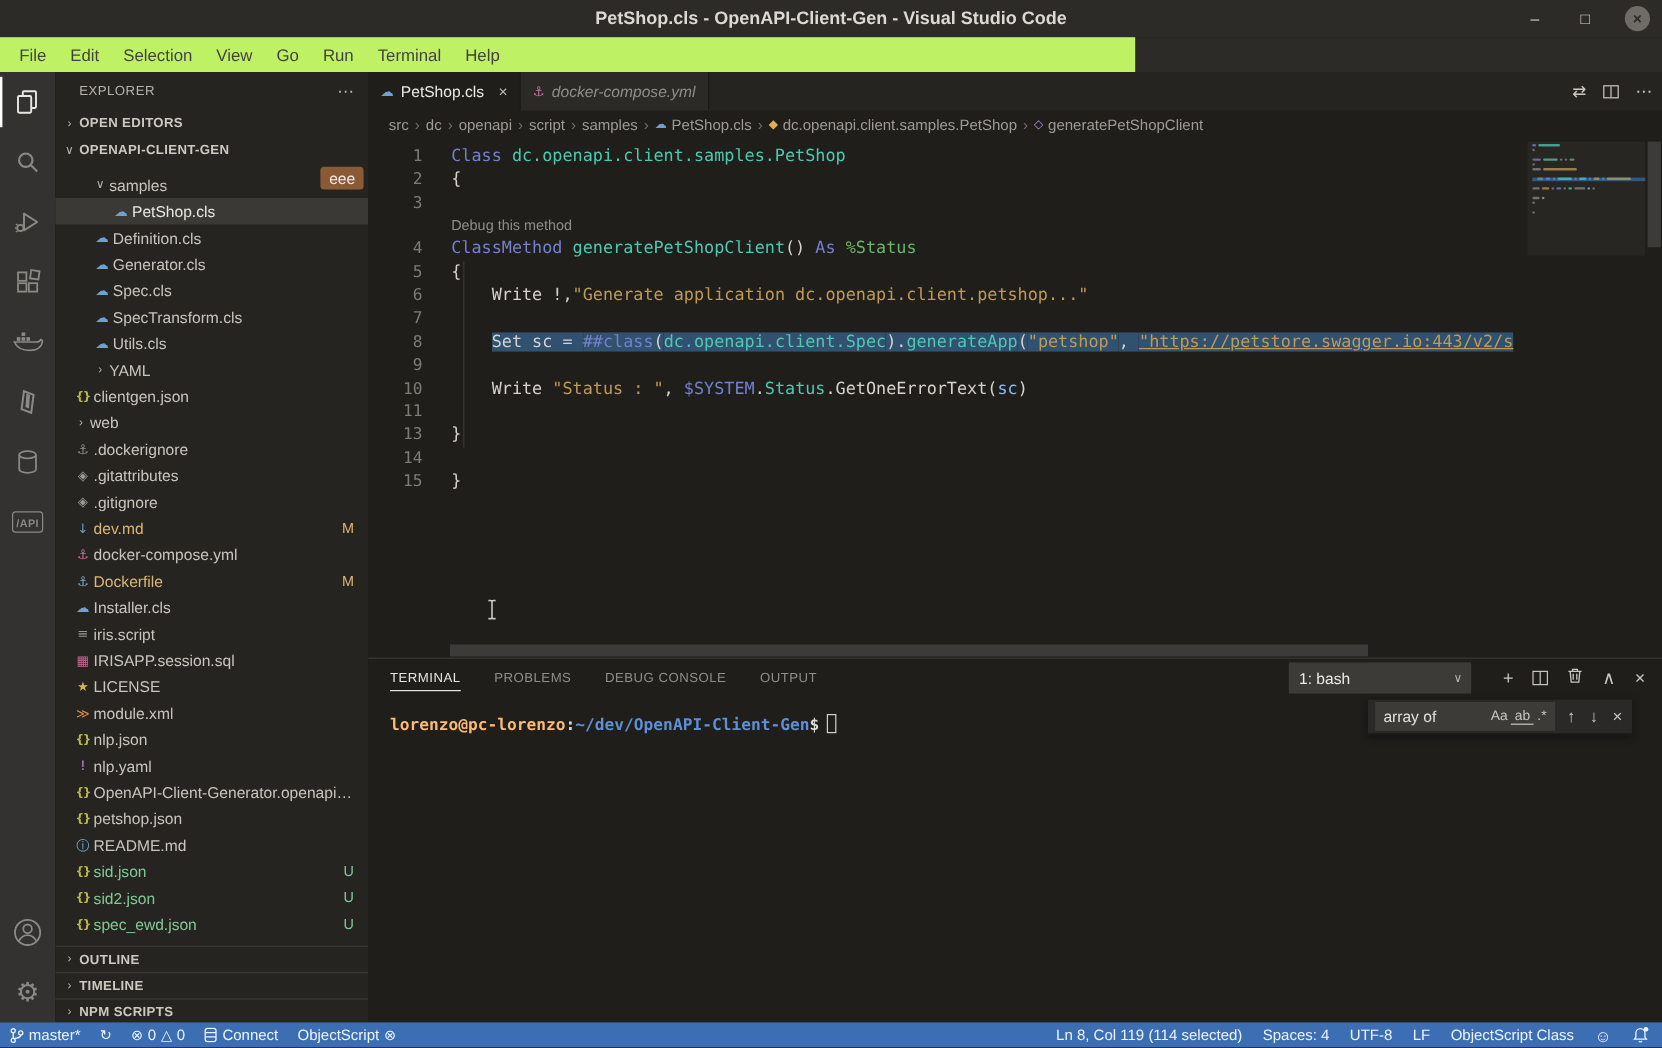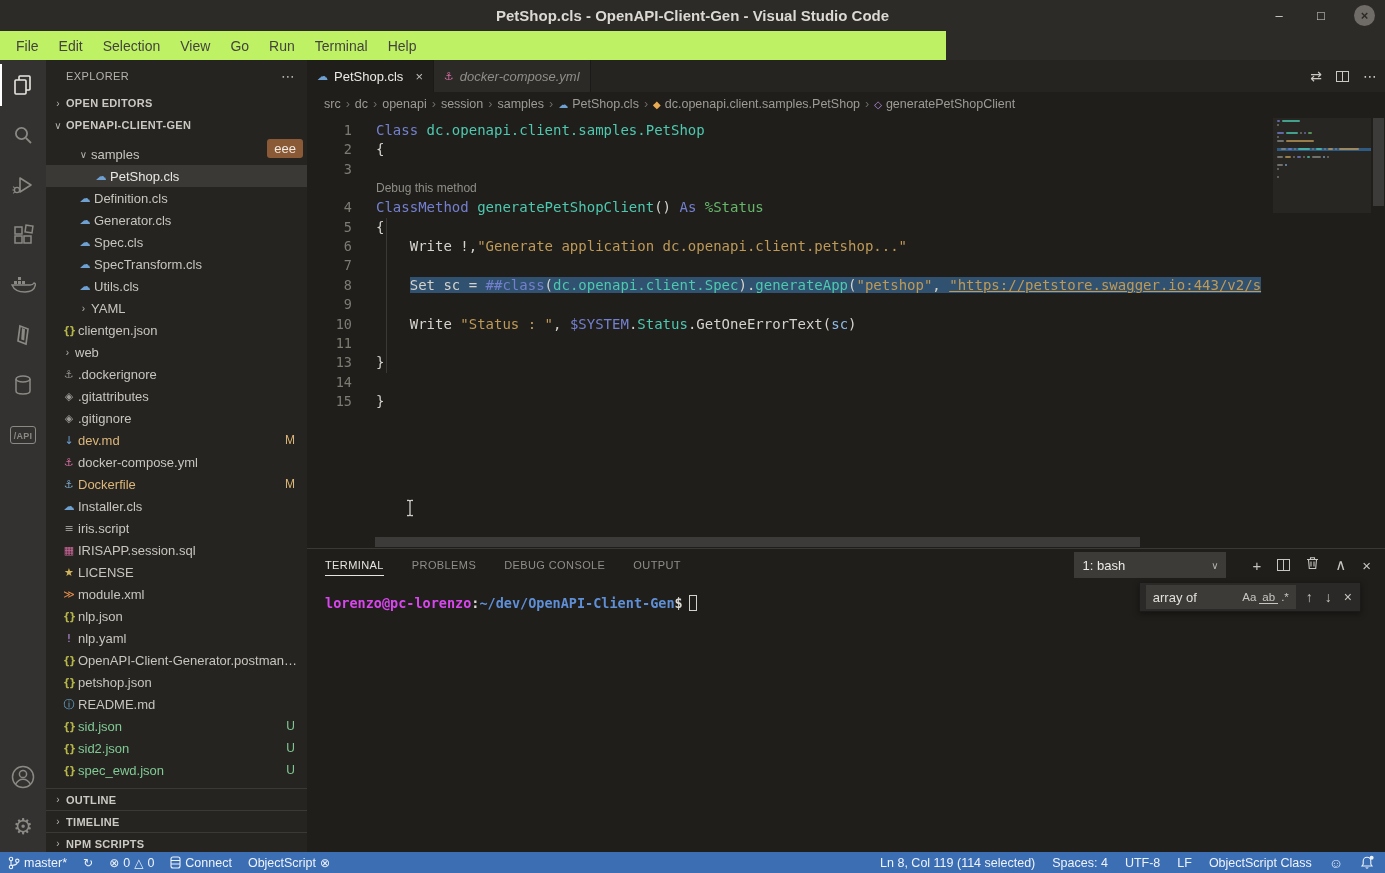--- a/index.html
+++ b/index.html
@@ -111,21 +111,21 @@
   .pc-icon{font-size:15px;} .pc-split{width:13px;height:12px;border:1px solid #c8c6c0;position:relative;}
   .pc-split::after{content:"";position:absolute;left:5px;top:0;bottom:0;width:1px;background:#c8c6c0;}
   .find-widget{position:absolute;right:24px;top:33px;height:30px;background:#2a2927;border:1px solid #1b1a18;
     box-shadow:0 2px 6px rgba(0,0,0,.4);display:flex;align-items:center;padding:0 6px;gap:8px;}
   .find-input{width:150px;height:24px;background:#3c3b38;display:flex;align-items:center;padding:0 4px 0 7px;}
   .find-value{flex:1;color:#e2e0da;font-size:13px;}
   .find-opt{color:#c8c6c0;font-size:11.5px;padding:0 3px;}
   .find-opt.word{border-bottom:1px solid #c8c6c0;}
   .find-nav{color:#c8c6c0;font-size:14px;padding:0 2px;}
   .terminal-content{padding:14px 0 0 18px;font-family:"DejaVu Sans Mono",monospace;font-size:13.5px;font-weight:700;}
-  .t-user{color:#d946ef;} .t-pln{color:#dcdad4;} .t-path{color:#5f8fd6;}
+  .t-user{color:#fdba74;} .t-pln{color:#dcdad4;} .t-path{color:#5f8fd6;}
   .t-cursor{display:inline-block;width:8px;height:16px;border:1px solid #d4d2cc;margin-left:6px;vertical-align:-3px;}
 
   
   .statusbar{position:absolute;left:0;right:0;bottom:0;height:21px;background:#3c6eb4;color:#eef3fa;
     display:flex;align-items:center;font-size:12.5px;padding:0 10px 0 8px;}
   .sb-left{display:flex;align-items:center;gap:16px;}
   .sb-right{margin-left:auto;display:flex;align-items:center;gap:17px;}
   .sitem{display:flex;align-items:center;gap:4px;white-space:nowrap;}
   .sicon{font-size:12px;display:flex;align-items:center;}
 </style>
@@ -325,21 +325,21 @@
         <div class="trow" style="padding-left: 14px;">
           <span class="ficon json-g" style="color: rgb(184, 184, 74);">{}</span>
           <span class="flabel">nlp.json</span>
         </div>
         <div class="trow" style="padding-left: 14px;">
           <span class="ficon" style="color: rgb(184, 142, 224);">!</span>
           <span class="flabel">nlp.yaml</span>
         </div>
         <div class="trow" style="padding-left: 14px;">
           <span class="ficon json-g" style="color: rgb(184, 184, 74);">{}</span>
-          <span class="flabel">OpenAPI-Client-Generator.postman…</span>
+          <span class="flabel">OpenAPI-Client-Generator.openapi…</span>
         </div>
         <div class="trow" style="padding-left: 14px;">
           <span class="ficon json-g" style="color: rgb(184, 184, 74);">{}</span>
           <span class="flabel">petshop.json</span>
         </div>
         <div class="trow" style="padding-left: 14px;">
           <span class="ficon" style="color: rgb(111, 179, 224);">ⓘ</span>
           <span class="flabel">README.md</span>
         </div>
         <div class="trow new" style="padding-left: 14px;">
@@ -398,21 +398,21 @@
         <span class="bc-sep">›</span>
         <span class="bc-item">
           <span>dc</span>
         </span>
         <span class="bc-sep">›</span>
         <span class="bc-item">
           <span>openapi</span>
         </span>
         <span class="bc-sep">›</span>
         <span class="bc-item">
-          <span>session</span>
+          <span>script</span>
         </span>
         <span class="bc-sep">›</span>
         <span class="bc-item">
           <span>samples</span>
         </span>
         <span class="bc-sep">›</span>
         <span class="bc-item">
           <span class="bc-ic" style="color: rgb(110, 161, 210);">☁</span>
           <span>PetShop.cls</span>
         </span>

